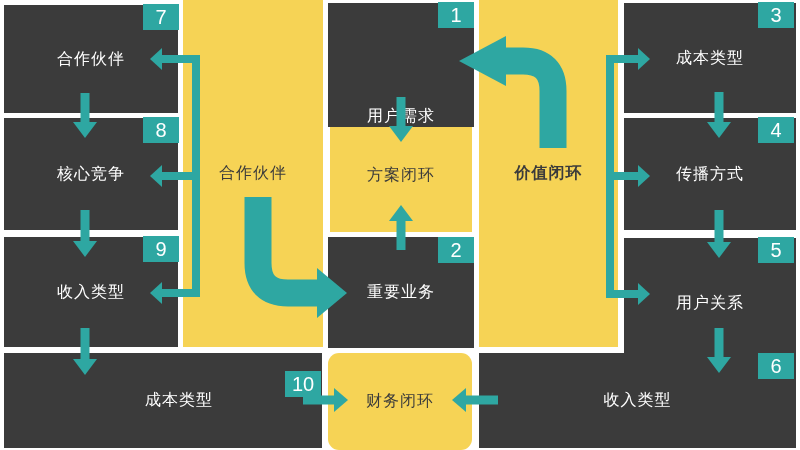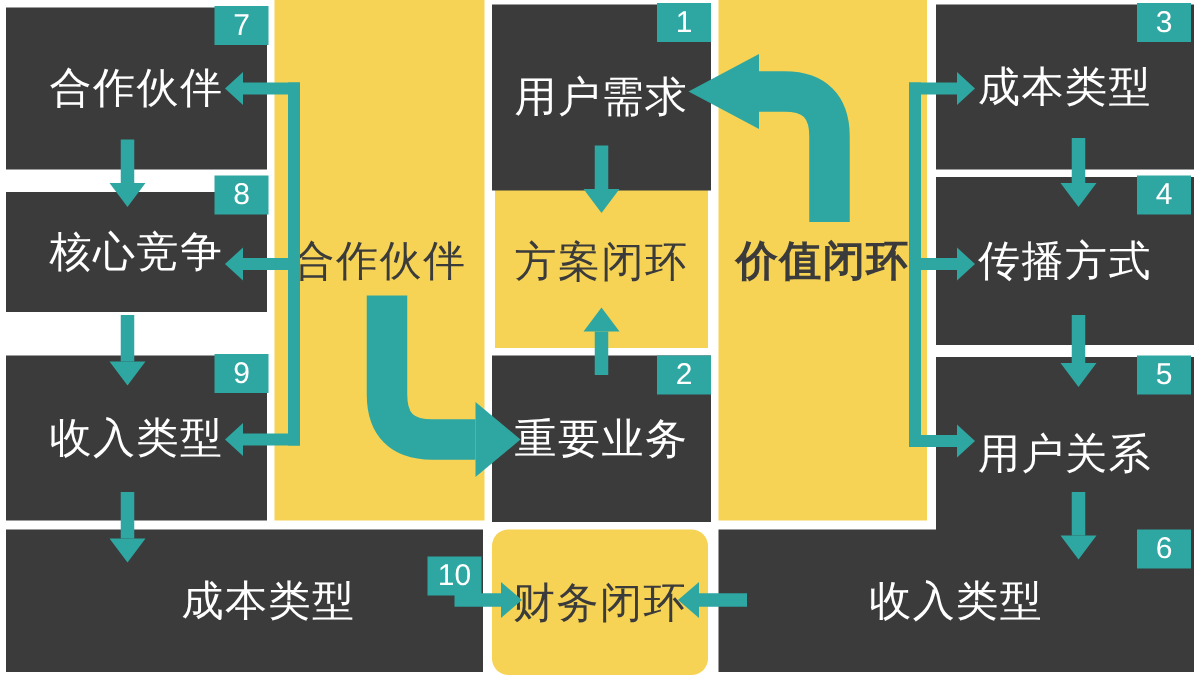--- a/index.html
+++ b/index.html
@@ -6,21 +6,21 @@
   .stage{
     position:relative;width:800px;height:450px;background:#fff;overflow:hidden;
     font-family:"Liberation Sans","DejaVu Sans",sans-serif;
   }
   .tile{
     position:absolute;display:flex;align-items:center;justify-content:center;
     box-sizing:border-box;
   }
   .dark{background:var(--dark,#3B3B3B);color:var(--text-on-dark,#FFFFFF);}
   .yellow{background:var(--yellow,#F6D355);color:var(--text-on-yellow,#3B3B3B);}
-  .label{font-size:28px;letter-spacing:1px;white-space:nowrap;}
+  .label{font-size:16px;letter-spacing:1px;white-space:nowrap;}
   .badge{
     position:absolute;width:36px;height:26px;
     background:var(--teal,#2EA7A2);color:#fff;
     display:flex;align-items:center;justify-content:center;
     font-size:20px;line-height:26px;
   }
   svg.overlay{
     position:absolute;left:0;top:0;width:800px;height:450px;
     color:var(--teal,#2EA7A2);pointer-events:none;
   }
@@ -39,31 +39,31 @@
   <div class="tile yellow" style="left:330px;top:118px;width:142px;height:114px;">
     <span class="label">方案闭环</span>
   </div>
   <div class="tile yellow" style="left:328px;top:353px;width:144px;height:97px;border-radius:11px;">
     <span class="label">财务闭环</span>
   </div>
 
   <div class="tile dark" style="left:4px;top:5px;width:174px;height:108px;">
     <span class="label">合作伙伴</span>
   </div>
-  <div class="tile dark" style="left:4px;top:128px;width:174px;height:80px;">
+  <div class="tile dark" style="left:4px;top:118px;width:174px;height:112px;">
     <span class="label">核心竞争</span>
   </div>
   <div class="tile dark" style="left:4px;top:237px;width:174px;height:110px;">
     <span class="label">收入类型</span>
   </div>
   <div class="tile dark" style="left:4px;top:353px;width:318px;height:95px;padding-left:32px;">
     <span class="label">成本类型</span>
   </div>
 
-  <div class="tile dark" style="left:328px;top:3px;width:146px;height:124px;">
+  <div class="tile dark" style="left:328px;top:3px;width:146px;height:124px;align-items:flex-end;">
     <span class="label">用户需求</span>
   </div>
   <div class="tile dark" style="left:328px;top:237px;width:146px;height:111px;">
     <span class="label">重要业务</span>
   </div>
 
   <div class="tile dark" style="left:624px;top:3px;width:172px;height:110px;">
     <span class="label">成本类型</span>
   </div>
   <div class="tile dark" style="left:624px;top:118px;width:172px;height:112px;">

